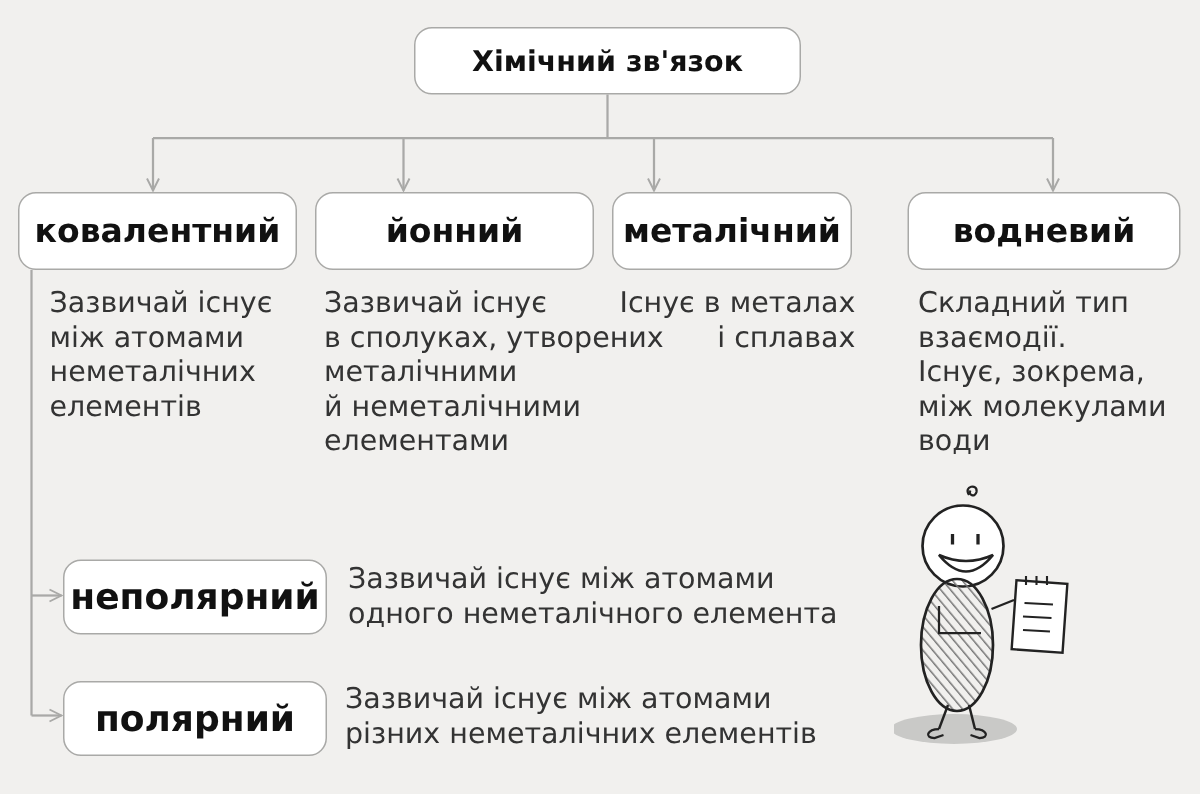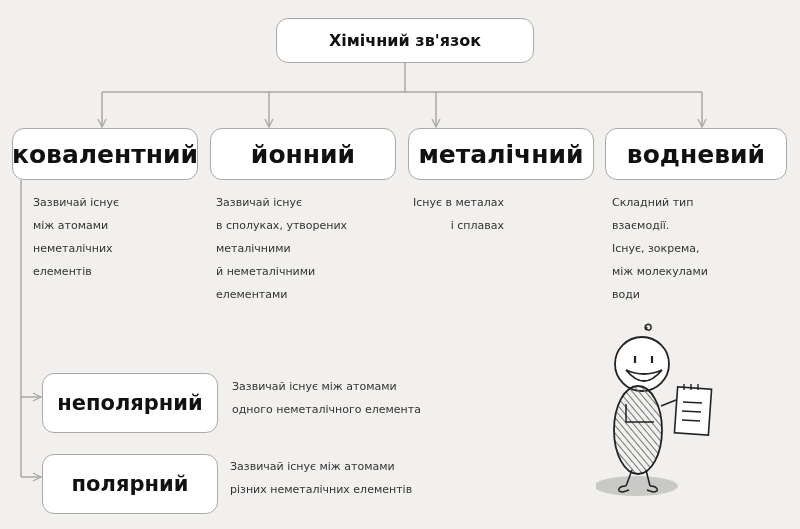--- a/index.html
+++ b/index.html
@@ -7,25 +7,25 @@
     width:800px; height:529px; position:relative; overflow:hidden;
     background:#f1f0ee;
     font-family:"DejaVu Sans", sans-serif; color:#2a2a2a;
   }
   .box {
     position:absolute; background:#fff; border:1.5px solid #a9a9a7;
     border-radius:12px; box-sizing:border-box;
     display:flex; align-items:center; justify-content:center;
     font-family:"DejaVu Sans", sans-serif; font-weight:bold; color:#111;
   }
-  .title-box { left:276px; top:18px; width:258px; height:45px; font-size:16px; }
-  .cat-box { top:128px; height:52px; font-size:25px; }
-  .sub-box { left:42px; height:60px; font-size:21px; }
+  .title-box { left:276px; top:18px; width:258px; height:45px; font-size:19px; }
+  .cat-box { top:128px; height:52px; font-size:22px; }
+  .sub-box { left:42px; height:50px; font-size:24px; }
   .desc {
-    position:absolute; font-size:11px; line-height:23px; color:#333;
+    position:absolute; font-size:19px; line-height:23px; color:#333;
     white-space:pre-line;
   }
   svg.lines { position:absolute; left:0; top:0; }
   .figure { position:absolute; left:596px; top:318px; }
 </style>
 </head>
 <body>
 
 <svg class="lines" width="800" height="529">
   <defs>
@@ -43,21 +43,21 @@
     <line x1="21" y1="180" x2="21" y2="477"></line>
     <line x1="21" y1="397" x2="41" y2="397" marker-end="url(#arr)"></line>
     <line x1="21" y1="477" x2="41" y2="477" marker-end="url(#arr)"></line>
   </g>
 </svg>
 
 <div class="box title-box">Хімічний зв'язок</div>
 
 <div class="box cat-box" style="left:12px;width:186px;">ковалентний</div>
 <div class="box cat-box" style="left:210px;width:186px;">йонний</div>
-<div class="box cat-box" style="left:408px;width:186px;">металічний</div>
+<div class="box cat-box" style="left:408px;width:160px;">металічний</div>
 <div class="box cat-box" style="left:605px;width:182px;">водневий</div>
 
 <div class="desc" style="left:33px;top:191px;">Зазвичай існує
 між атомами
 неметалічних
 елементів</div>
 <div class="desc" style="left:216px;top:191px;">Зазвичай існує
 в сполуках, утворених
 металічними
 й неметалічними

